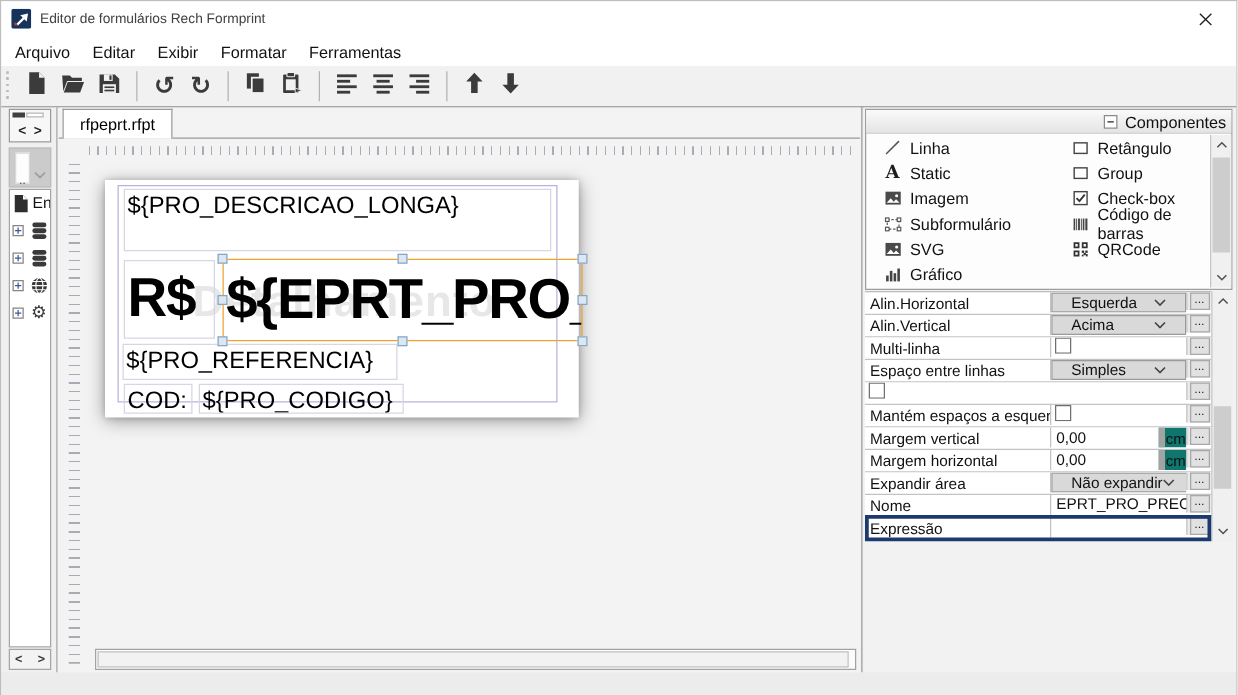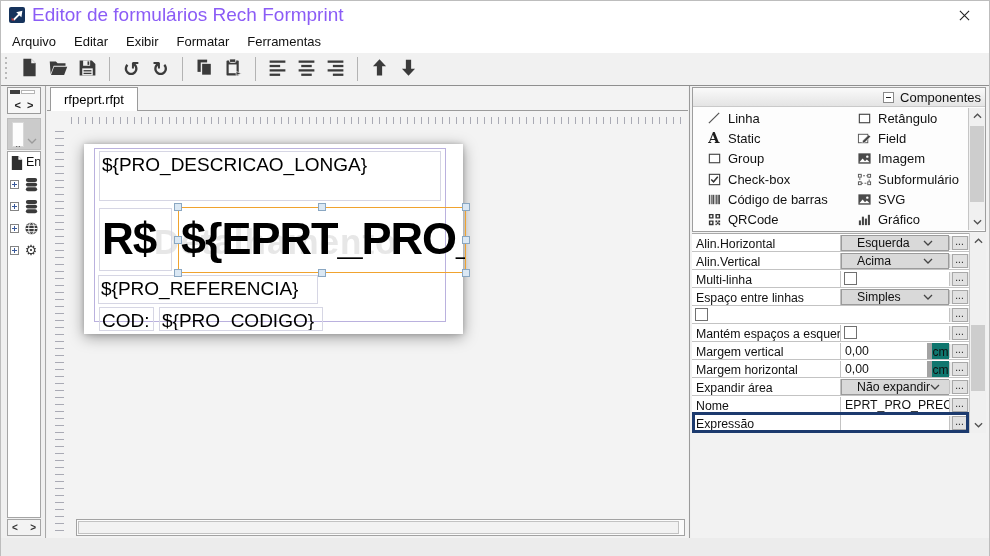--- a/index.html
+++ b/index.html
@@ -3,21 +3,21 @@
 <meta charset="utf-8">
 <style>
   * { box-sizing: border-box; margin: 0; padding: 0; }
   html,body { width: 990px; height: 556px; overflow: hidden; }
   body { font-family: "Liberation Sans", "DejaVu Sans", sans-serif; background:#ececec; }
   .window { position:relative; width:990px; height:556px; background:#f0f0f0; border:1px solid #bdbdbd; }
 
   
   .titlebar { position:absolute; left:0; top:0; width:100%; height:28px; background:#fff; display:flex; align-items:center; padding:0 8px; }
   .app-icon { width:16px; height:16px; margin-right:7px; flex:none; }
-  .title-text { font-size:19px; color:#8b5cf6; }
+  .title-text { font-size:11px; color:#404040; }
   .close-btn { margin-left:auto; width:34px; height:24px; display:flex; align-items:center; justify-content:center; cursor:pointer; }
 
   
   .menubar { position:absolute; left:0; top:28px; width:100%; height:24px; background:#fff; display:flex; align-items:center; padding-left:2px; }
   .menu-item { font-size:13px; color:#111; padding:3px 9px; cursor:default; }
 
   
   .toolbar { position:absolute; left:0; top:52px; width:100%; height:33px; background:#f1f1f1; border-bottom:1px solid #8f8f8f; display:flex; align-items:center; padding-left:3px; }
   .grip { width:5px; height:24px; margin-right:6px; background:repeating-linear-gradient(180deg,#b9b9b9 0 2px, transparent 2px 5px); background-size:2px 100%; background-repeat:no-repeat; background-position:1px 0; }
   .tool-btn { width:29px; height:27px; display:flex; align-items:center; justify-content:center; border-radius:2px; cursor:pointer; }
@@ -77,21 +77,21 @@
   .comp-icon svg { width:15px; height:15px; }
   .comp-icon .glyphA { font-family:"DejaVu Serif", serif; font-weight:bold; font-size:14.5px; color:#1d1d1d; line-height:1; }
   .vscroll { position:absolute; right:0; top:0; bottom:0; width:17px; background:#f0f0f0; border-left:1px solid #c6c6c6; }
   .vscroll .sarrow { position:absolute; left:0; width:16px; height:16px; display:flex; align-items:center; justify-content:center; }
   .vscroll .up { top:0; } .vscroll .down { bottom:0; }
   .vscroll .thumb { position:absolute; left:1px; width:14px; background:#cdcdcd; }
   .comp-vscroll { top:20px; bottom:1px; }
 
   .props { position:absolute; left:1px; top:147px; width:294px; height:200px; display:flex; }
   .props-grid { width:277px; border-top:1px solid #a9a9a9; background:#fff; }
-  .prow { position:relative; height:18px; display:flex; align-items:center; border-bottom:1px solid #c3c3c3; background:#fff; font-size:12.3px; color:#111; }
+  .prow { position:relative; height:18px; display:flex; align-items:flex-start; border-bottom:1px solid #c3c3c3; background:#fff; font-size:12.3px; color:#111; }
   .plabel { width:149px; flex:none; padding:2px 0 0 4px; border-right:1px solid #c3c3c3; white-space:nowrap; overflow:hidden; }
   .pctrl { flex:1; position:relative; display:flex; align-items:center; overflow:hidden; }
   .dropdown { flex:1; height:100%; background:#d9d9d9; border:1px solid #9b9b9b; display:flex; align-items:center; padding:0 15px; cursor:pointer; }
   .dd-text { flex:1; font-size:12.3px; white-space:nowrap; overflow:hidden; }
   .dd-arrow { color:#555; flex:none; display:flex; }
   .cbx { width:13px; height:13px; border:1px solid #707070; background:#fff; margin-left:3px; cursor:pointer; }
   .pval { flex:1; padding-left:4px; white-space:nowrap; overflow:hidden; }
   .punit { width:22px; flex:none; border-left:5px solid #a3a3a3; background:#0f766e; text-align:center; padding-top:2px; font-size:12px; }
   .pmore { width:20px; flex:none; border-left:1px solid #c3c3c3; background:#eaeaea; display:flex; align-items:center; justify-content:center; }
   .pmore-btn { width:16px; height:14px; background:#e1e1e1; border:1px solid #a8a8a8; font-size:10px; line-height:9px; text-align:center; color:#222; cursor:pointer; }
@@ -350,29 +350,20 @@
           </div>
           <div class="comp-item">
             <span class="comp-icon">
               <span class="glyphA">A</span>
             </span>
             <span>Static</span>
           </div>
           <div class="comp-item">
             <span class="comp-icon">
               <svg viewBox="0 0 16 16">
-                <rect x="1.5" y="3.5" width="10" height="9" fill="#fff" stroke="#555" stroke-width="1"></rect>
-                <path d="M6 10.5 L12.5 4 l2 2 L8 12.5 l-2.6 .6 z" fill="#444" stroke="#fff" stroke-width="0.6"></path>
-              </svg>
-            </span>
-            <span>Field</span>
-          </div>
-          <div class="comp-item">
-            <span class="comp-icon">
-              <svg viewBox="0 0 16 16">
                 <rect x="2.5" y="3.5" width="11" height="9" fill="#fff" stroke="#444" stroke-width="1.2"></rect>
               </svg>
             </span>
             <span>Group</span>
           </div>
           <div class="comp-item">
             <span class="comp-icon">
               <svg viewBox="0 0 16 16">
                 <rect x="1.5" y="2.5" width="13" height="11" fill="#4a4a4a"></rect>
                 <path d="M2.5 12 l3.5-4 2.5 3 2-2 3 3 z" fill="#fff"></path>

